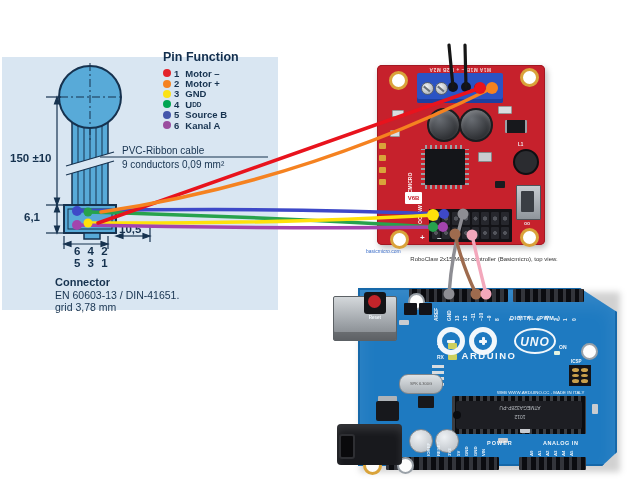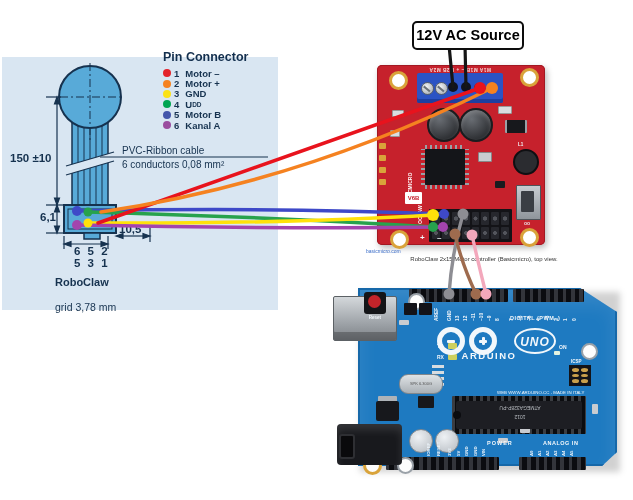--- a/index.html
+++ b/index.html
@@ -108,31 +108,32 @@
         <polygon points="108,244 101,241.5 101,246.5"></polygon>
       <line x1="117" y1="236" x2="149" y2="236"></line>
         <line x1="150" y1="227" x2="150" y2="242"></line>
       <polygon points="116,236 123,233.5 123,238.5"></polygon>
         <polygon points="150,236 143,233.5 143,238.5"></polygon>
       <line x1="100" y1="157" x2="268" y2="157" stroke-width="1"></line>
     </g>
   </svg>
 
   <div class="dimtxt" style="left:10px;top:152px">150 ±10</div>
-  <div class="dimtxt" style="left:40px;top:211px">6,1</div>
+  <div class="dimtxt" style="left:24px;top:211px">6,1</div>
   <div class="dimtxt" style="left:119px;top:223px">10,5</div>
-  <div class="dimtxt" style="left:74px;top:245px;letter-spacing:2px">6 5 2</div>
+  <div class="dimtxt" style="left:74px;top:245px;letter-spacing:2px">6 4 2</div>
   <div class="dimtxt" style="left:74px;top:257px;letter-spacing:2px">5 3 1</div>
   <div class="smalltxt" style="left:122px;top:145px">PVC-Ribbon cable</div>
-  <div class="smalltxt" style="left:122px;top:159px">6 conductors 0,08 mm²</div>
-  <div class="smalltxt" style="left:55px;top:276px;font-weight:bold;font-size:11px">RoboClaw</div>
+  <div class="smalltxt" style="left:122px;top:159px">9 conductors 0,09 mm²</div>
+  <div class="smalltxt" style="left:55px;top:276px;font-weight:bold;font-size:11px">Connector</div>
+  <div class="smalltxt" style="left:55px;top:289px;font-size:10.5px">EN 60603-13 / DIN-41651.</div>
   <div class="smalltxt" style="left:55px;top:301px;font-size:10.5px">grid 3,78 mm</div>
 
   <div class="legend">
-    <div class="legend-title">Pin Connector</div>
+    <div class="legend-title">Pin Function</div>
     <div class="legend-row">
         <span class="legend-dot" style="background: rgb(227, 35, 43);"></span>
         <span class="legend-num">1</span>
         <span>Motor –</span>
         <sub class="legend-sub"></sub>
       </div>
     <div class="legend-row">
         <span class="legend-dot" style="background: rgb(245, 130, 32);"></span>
         <span class="legend-num">2</span>
         <span>Motor +</span>
@@ -146,32 +147,31 @@
       </div>
     <div class="legend-row">
         <span class="legend-dot" style="background: rgb(0, 165, 81);"></span>
         <span class="legend-num">4</span>
         <span>U</span>
         <sub class="legend-sub">DD</sub>
       </div>
     <div class="legend-row">
         <span class="legend-dot" style="background: rgb(68, 86, 171);"></span>
         <span class="legend-num">5</span>
-        <span>Motor B</span>
+        <span>Source B</span>
         <sub class="legend-sub"></sub>
       </div>
     <div class="legend-row">
         <span class="legend-dot" style="background: rgb(154, 77, 159);"></span>
         <span class="legend-num">6</span>
         <span>Kanal A</span>
         <sub class="legend-sub"></sub>
       </div>
   </div>
 
-  <div class="srcbox">12V AC Source</div>
 
   <div class="rc-board" style="background: rgb(198, 33, 44);"></div>
   <div class="rc-hole" style="left:389px;top:71px"></div>
   <div class="rc-hole" style="left:520px;top:68px"></div>
   <div class="rc-hole" style="left:390px;top:230px"></div>
   <div class="rc-hole" style="left:520px;top:228px"></div>
   <div class="terminal" style="background: rgb(43, 83, 196);"></div>
   <div class="vtext flip" style="left:417px;top:66px;writing-mode:horizontal-tb;width:86px;text-align:center;font-size:4.8px;font-weight:bold;color:#f4d7d7;letter-spacing:.5px">M1A M1B  –  +  M2B M2A</div>
   <div class="screw" style="left:421px;top:82px">
       <i></i>

